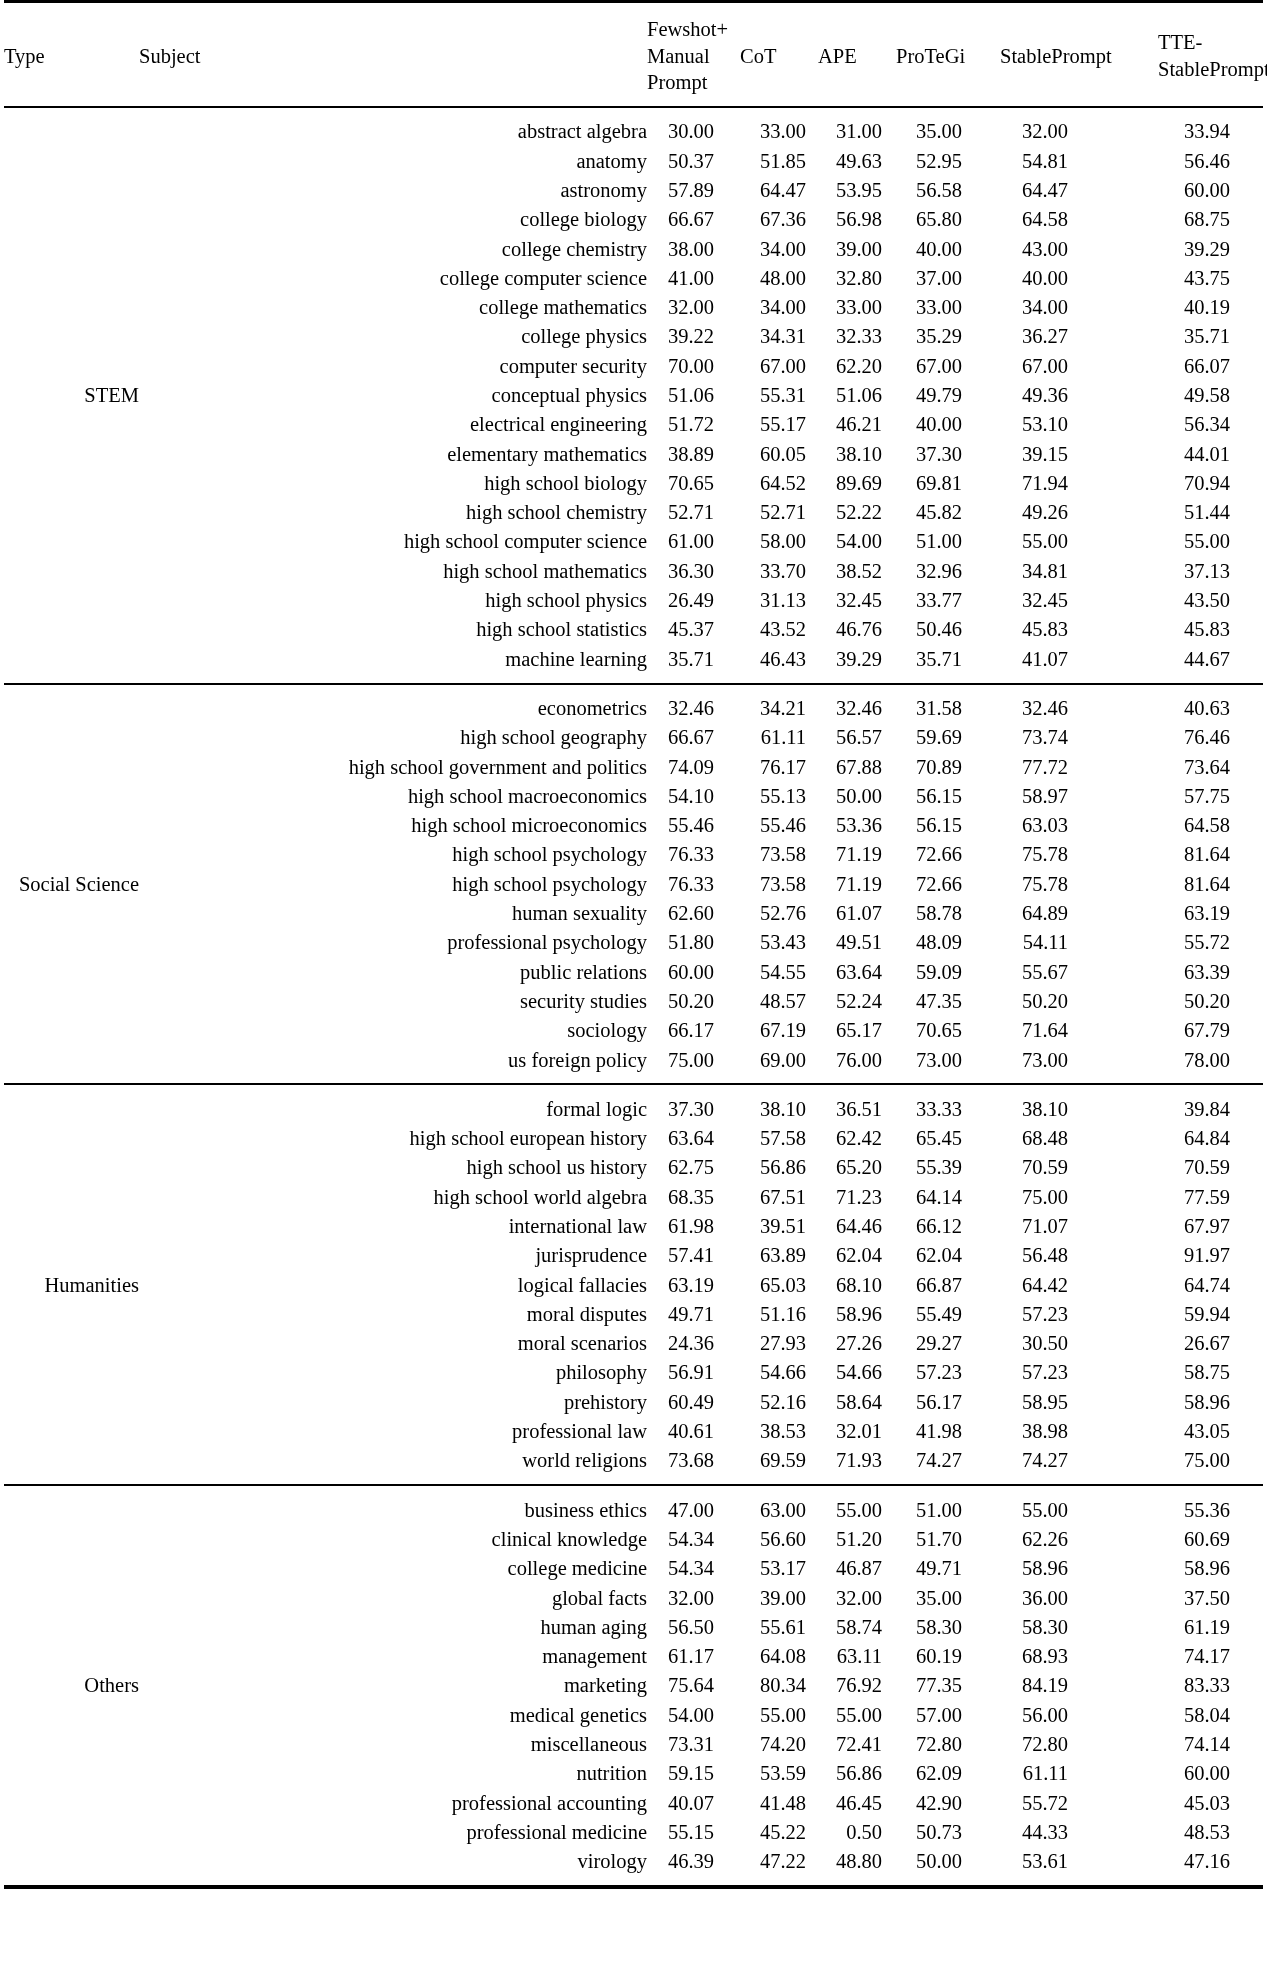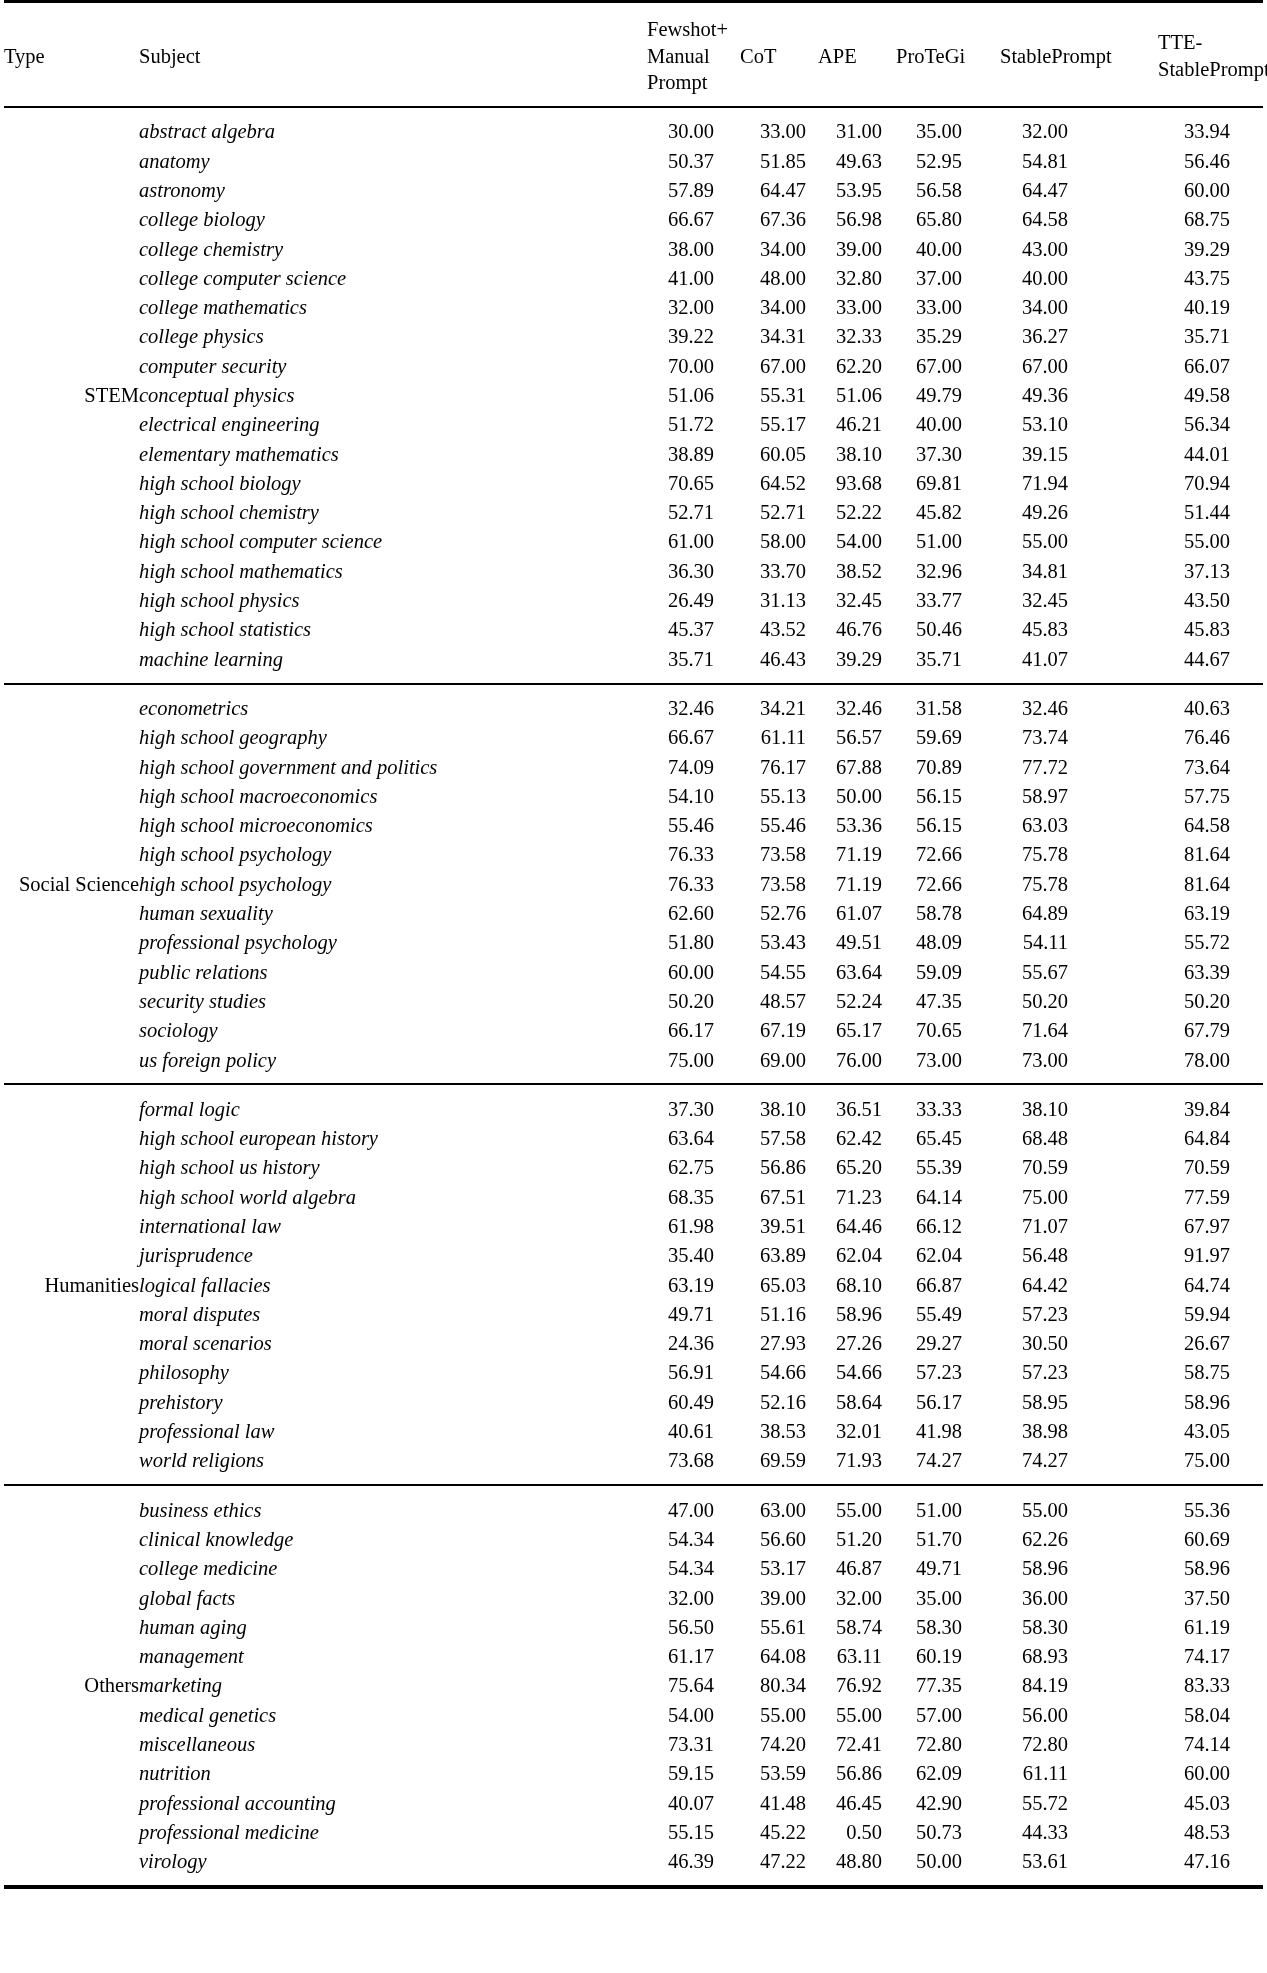--- a/index.html
+++ b/index.html
@@ -62,23 +62,22 @@
     vertical-align: middle;
     font-size: 20.5px;
     white-space: nowrap;
   }
   td.type {
     vertical-align: middle;
     text-align: right;
     padding-left: 2px;
   }
   td.subject {
-    text-align: left;
+    text-align: right;
     padding-left: 0px;
-    font-style: italic;
   }
   td.num {
     text-align: right;
     padding-right: 26px;
   }
   td.num-cot { padding-right: 12px; }
   td.num-ape { padding-right: 14px; }
   td.num-prot { padding-right: 38px; }
   td.num-stab { padding-right: 90px; }
   td.num-tte { padding-right: 33px; }
@@ -244,21 +243,21 @@
           <td class="num num-cot">60.05</td>
           <td class="num num-ape">38.10</td>
           <td class="num num-prot">37.30</td>
           <td class="num num-stab">39.15</td>
           <td class="num num-tte">44.01</td>
         </tr>
         <tr>
           <td class="subject">high school biology</td>
           <td class="num">70.65</td>
           <td class="num num-cot">64.52</td>
-          <td class="num num-ape">93.68</td>
+          <td class="num num-ape">89.69</td>
           <td class="num num-prot">69.81</td>
           <td class="num num-stab">71.94</td>
           <td class="num num-tte">70.94</td>
         </tr>
         <tr>
           <td class="subject">high school chemistry</td>
           <td class="num">52.71</td>
           <td class="num num-cot">52.71</td>
           <td class="num num-ape">52.22</td>
           <td class="num num-prot">45.82</td>
@@ -487,21 +486,21 @@
           <td class="subject">international law</td>
           <td class="num">61.98</td>
           <td class="num num-cot">39.51</td>
           <td class="num num-ape">64.46</td>
           <td class="num num-prot">66.12</td>
           <td class="num num-stab">71.07</td>
           <td class="num num-tte">67.97</td>
         </tr>
         <tr>
           <td class="subject">jurisprudence</td>
-          <td class="num">35.40</td>
+          <td class="num">57.41</td>
           <td class="num num-cot">63.89</td>
           <td class="num num-ape">62.04</td>
           <td class="num num-prot">62.04</td>
           <td class="num num-stab">56.48</td>
           <td class="num num-tte">91.97</td>
         </tr>
         <tr>
           <td class="subject">logical fallacies</td>
           <td class="num">63.19</td>
           <td class="num num-cot">65.03</td>

